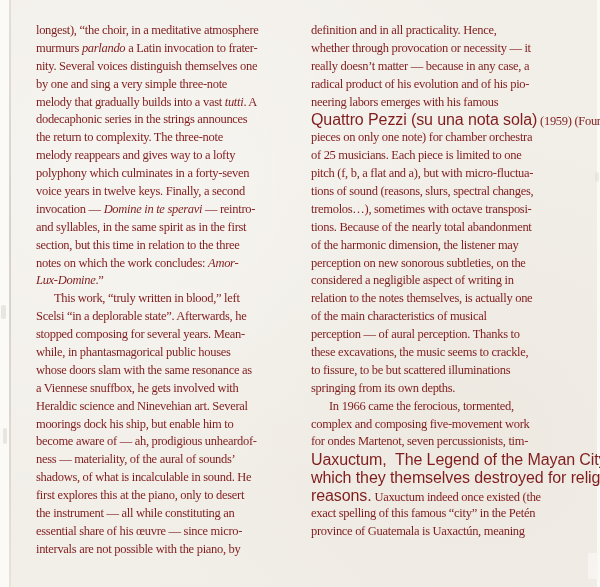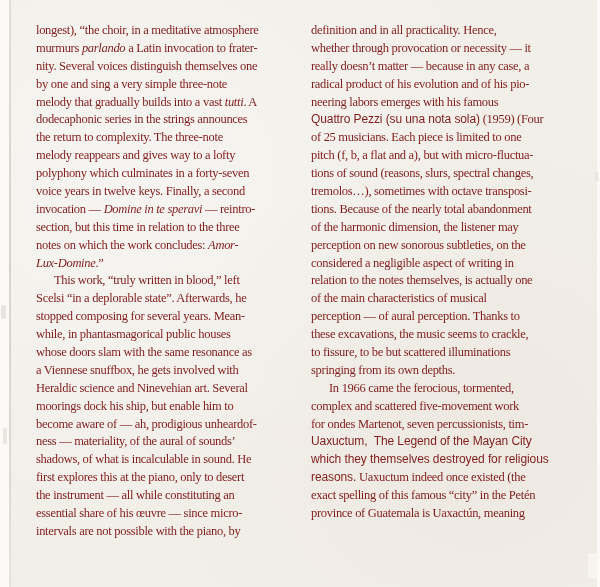--- a/index.html
+++ b/index.html
@@ -55,21 +55,21 @@
     line-height: 17.9px;
     font-size: 12.5px;
     letter-spacing: -0.3px;
     white-space: pre;
   }
   .line.indent { padding-left: 18px; }
   .rg { font-style: normal; }
   .it { font-style: italic; }
   .sans {
     font-family: "Liberation Sans", sans-serif;
-    font-size: 12px;
+    font-size: 16px;
     letter-spacing: -0.1px;
   }
 </style>
 </head>
 <body>
 
 <div class="page"></div>
 <div class="page-edge-line"></div>
 <div class="scan-artifact artifact-1"></div>
 <div class="scan-artifact artifact-2"></div>
@@ -81,20 +81,21 @@
     <div class="line"><span class="rg">murmurs </span><span class="it">parlando</span><span class="rg"> a Latin invocation to frater-</span></div>
     <div class="line"><span class="rg">nity. Several voices distinguish themselves one</span></div>
     <div class="line"><span class="rg">by one and sing a very simple three-note</span></div>
     <div class="line"><span class="rg">melody that gradually builds into a vast </span><span class="it">tutti</span><span class="rg">. A</span></div>
     <div class="line"><span class="rg">dodecaphonic series in the strings announces</span></div>
     <div class="line"><span class="rg">the return to complexity. The three-note</span></div>
     <div class="line"><span class="rg">melody reappears and gives way to a lofty</span></div>
     <div class="line"><span class="rg">polyphony which culminates in a forty-seven</span></div>
     <div class="line"><span class="rg">voice years in twelve keys. Finally, a second</span></div>
     <div class="line"><span class="rg">invocation — </span><span class="it">Domine in te speravi</span><span class="rg"> — reintro-</span></div>
+    <div class="line"><span class="rg">and syllables, in the same spirit as in the first</span></div>
     <div class="line"><span class="rg">section, but this time in relation to the three</span></div>
     <div class="line"><span class="rg">notes on which the work concludes: </span><span class="it">Amor-</span></div>
     <div class="line"><span class="it">Lux-Domine</span><span class="rg">.”</span></div>
     <div class="line indent"><span class="rg">This work, “truly written in blood,” left</span></div>
     <div class="line"><span class="rg">Scelsi “in a deplorable state”. Afterwards, he</span></div>
     <div class="line"><span class="rg">stopped composing for several years. Mean-</span></div>
     <div class="line"><span class="rg">while, in phantasmagorical public houses</span></div>
     <div class="line"><span class="rg">whose doors slam with the same resonance as</span></div>
     <div class="line"><span class="rg">a Viennese snuffbox, he gets involved with</span></div>
     <div class="line"><span class="rg">Heraldic science and Ninevehian art. Several</span></div>
@@ -107,35 +108,36 @@
     <div class="line"><span class="rg">essential share of his œuvre — since micro-</span></div>
     <div class="line"><span class="rg">intervals are not possible with the piano, by</span></div>
   </div>
 <div class="col col-right">
     <div class="line"><span class="rg">definition and in all practicality. Hence,</span></div>
     <div class="line"><span class="rg">whether through provocation or necessity — it</span></div>
     <div class="line"><span class="rg">really doesn’t matter — because in any case, a</span></div>
     <div class="line"><span class="rg">radical product of his evolution and of his pio-</span></div>
     <div class="line"><span class="rg">neering labors emerges with his famous</span></div>
     <div class="line"><span class="sans">Quattro Pezzi (su una nota sola)</span><span class="rg"> (1959) (Four</span></div>
+    <div class="line"><span class="rg">pieces on only one note) for chamber orchestra</span></div>
     <div class="line"><span class="rg">of 25 musicians. Each piece is limited to one</span></div>
     <div class="line"><span class="rg">pitch (f, b, a flat and a), but with micro-fluctua-</span></div>
     <div class="line"><span class="rg">tions of sound (reasons, slurs, spectral changes,</span></div>
     <div class="line"><span class="rg">tremolos…), sometimes with octave transposi-</span></div>
     <div class="line"><span class="rg">tions. Because of the nearly total abandonment</span></div>
     <div class="line"><span class="rg">of the harmonic dimension, the listener may</span></div>
     <div class="line"><span class="rg">perception on new sonorous subtleties, on the</span></div>
     <div class="line"><span class="rg">considered a negligible aspect of writing in</span></div>
     <div class="line"><span class="rg">relation to the notes themselves, is actually one</span></div>
     <div class="line"><span class="rg">of the main characteristics of musical</span></div>
     <div class="line"><span class="rg">perception — of aural perception. Thanks to</span></div>
     <div class="line"><span class="rg">these excavations, the music seems to crackle,</span></div>
     <div class="line"><span class="rg">to fissure, to be but scattered illuminations</span></div>
     <div class="line"><span class="rg">springing from its own depths.</span></div>
     <div class="line indent"><span class="rg">In 1966 came the ferocious, tormented,</span></div>
-    <div class="line"><span class="rg">complex and scattered five-movement work</span></div>
+    <div class="line"><span class="rg">complex and composing five-movement work</span></div>
     <div class="line"><span class="rg">for ondes Martenot, seven percussionists, tim-</span></div>
     <div class="line"><span class="sans">Uaxuctum,  The Legend of the Mayan City</span></div>
     <div class="line"><span class="sans">which they themselves destroyed for religious</span></div>
     <div class="line"><span class="sans">reasons.</span><span class="rg"> Uaxuctum indeed once existed (the</span></div>
     <div class="line"><span class="rg">exact spelling of this famous “city” in the Petén</span></div>
     <div class="line"><span class="rg">province of Guatemala is Uaxactún, meaning</span></div>
   </div>
 
 </body></html>

